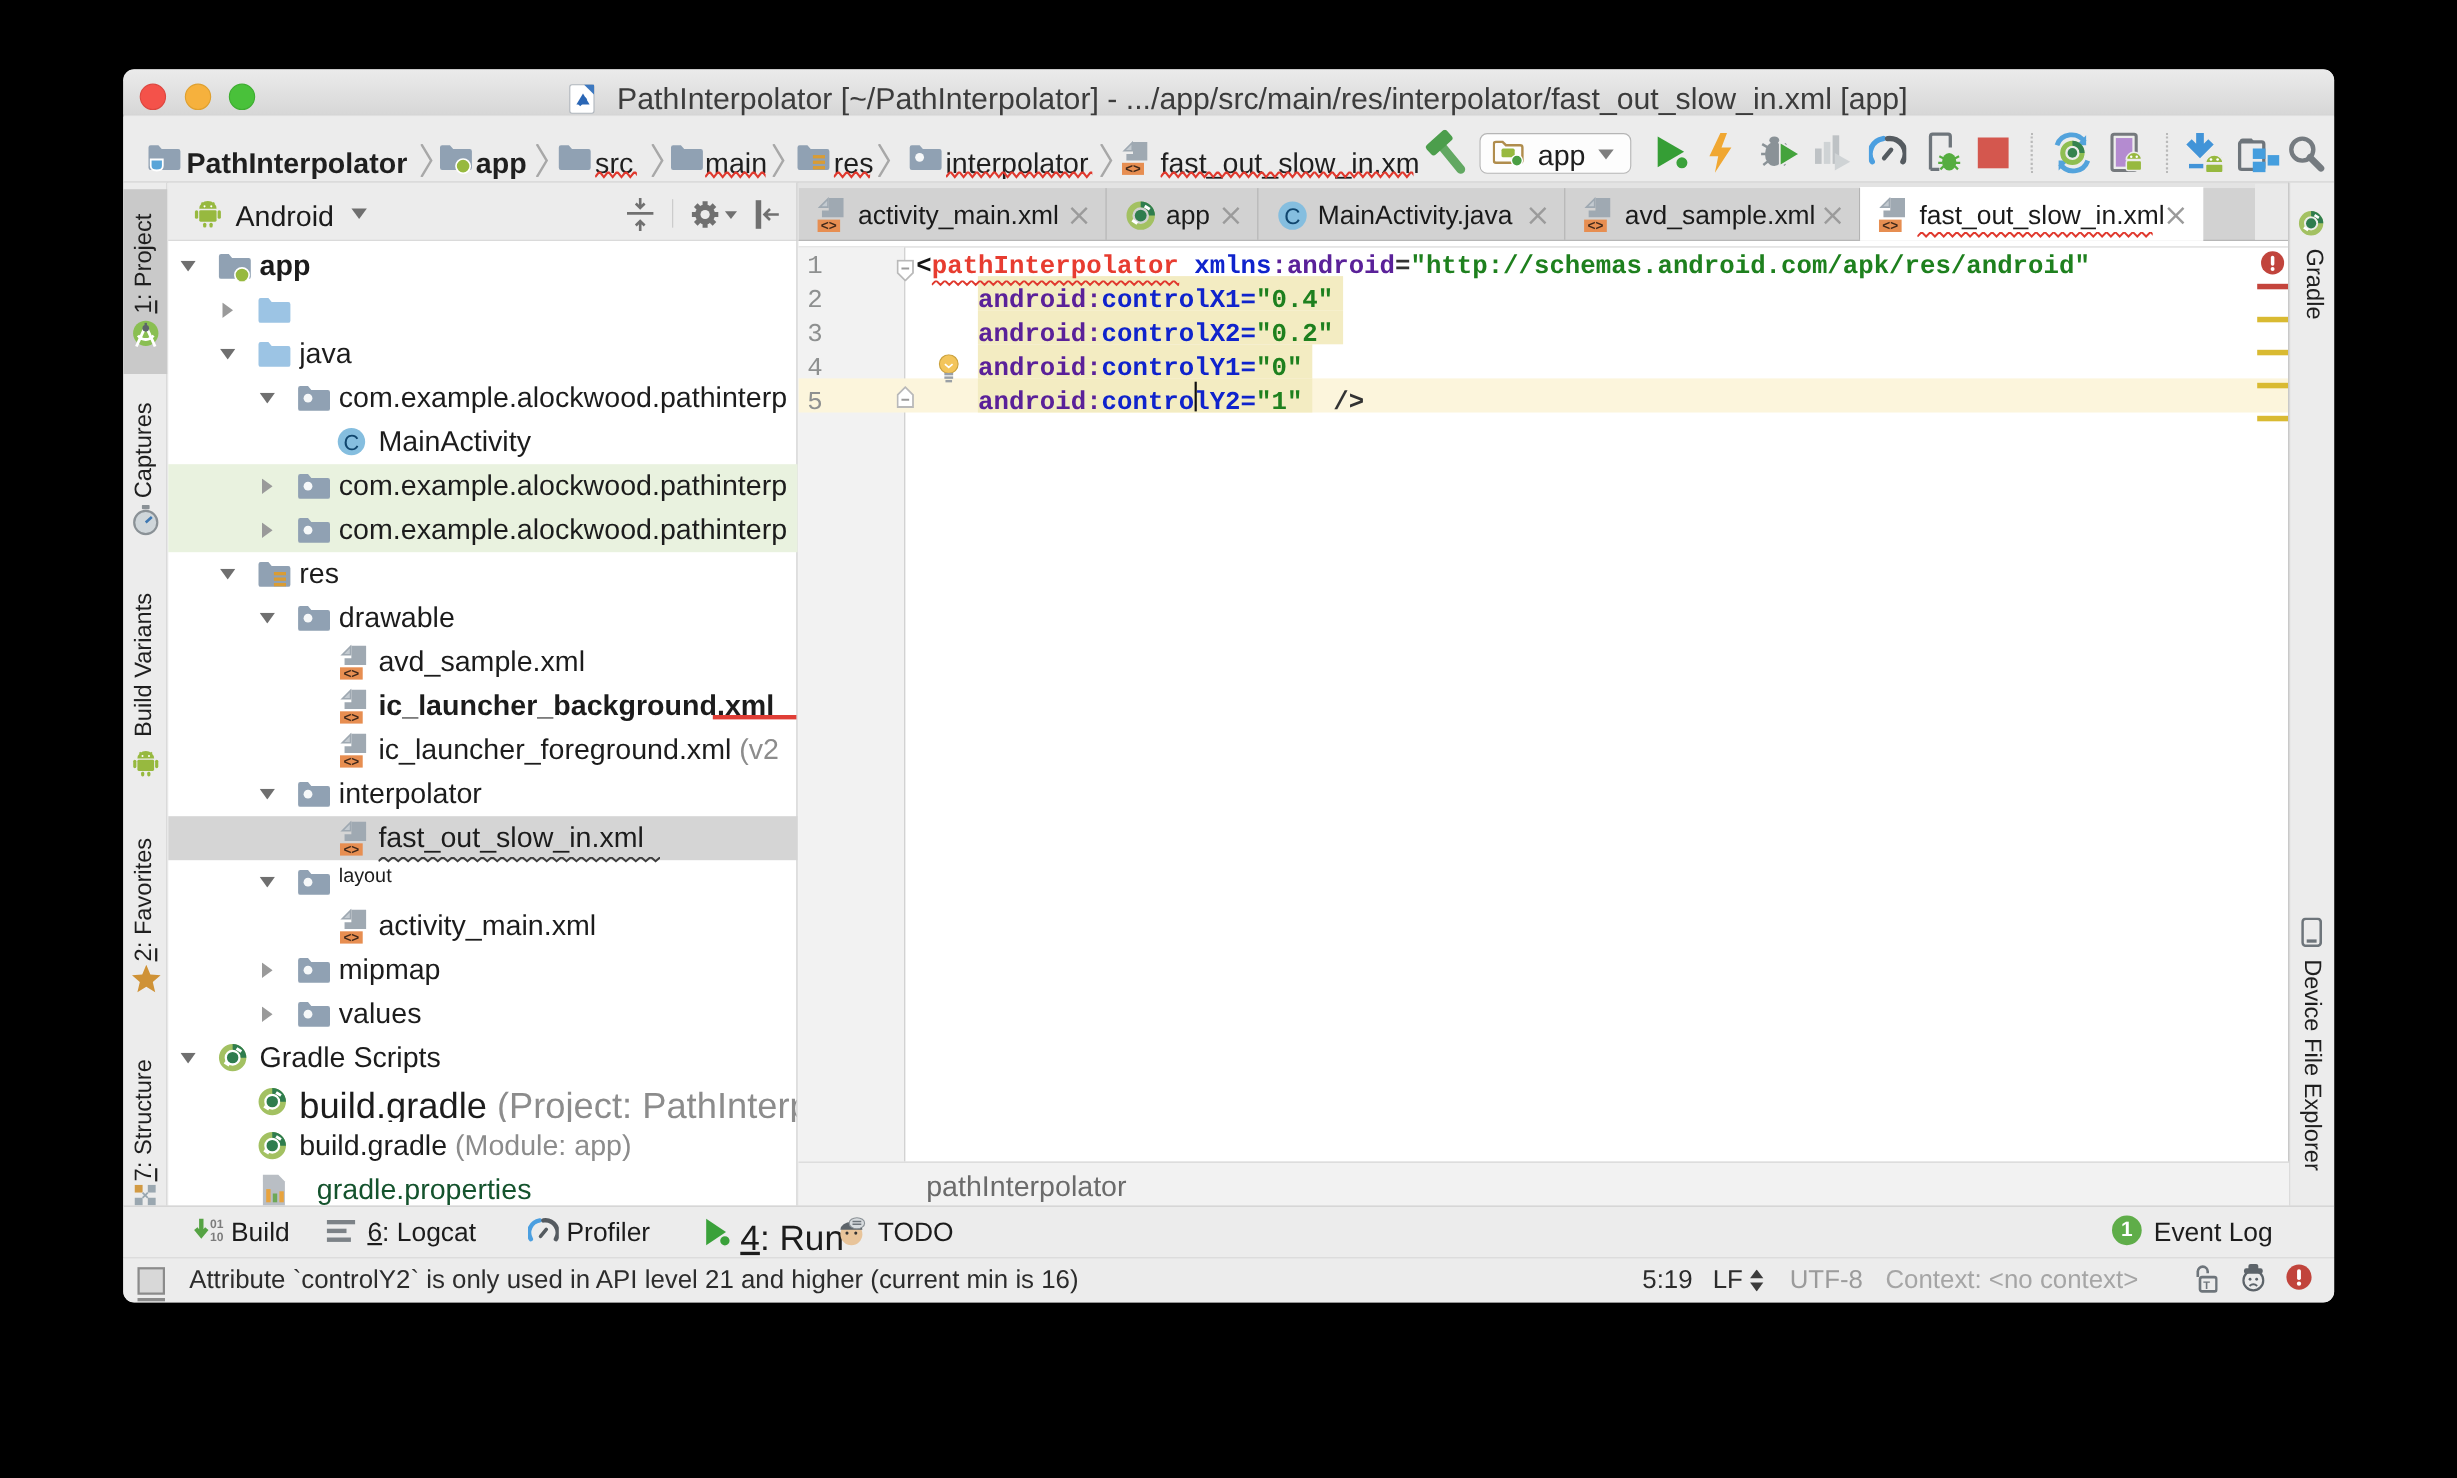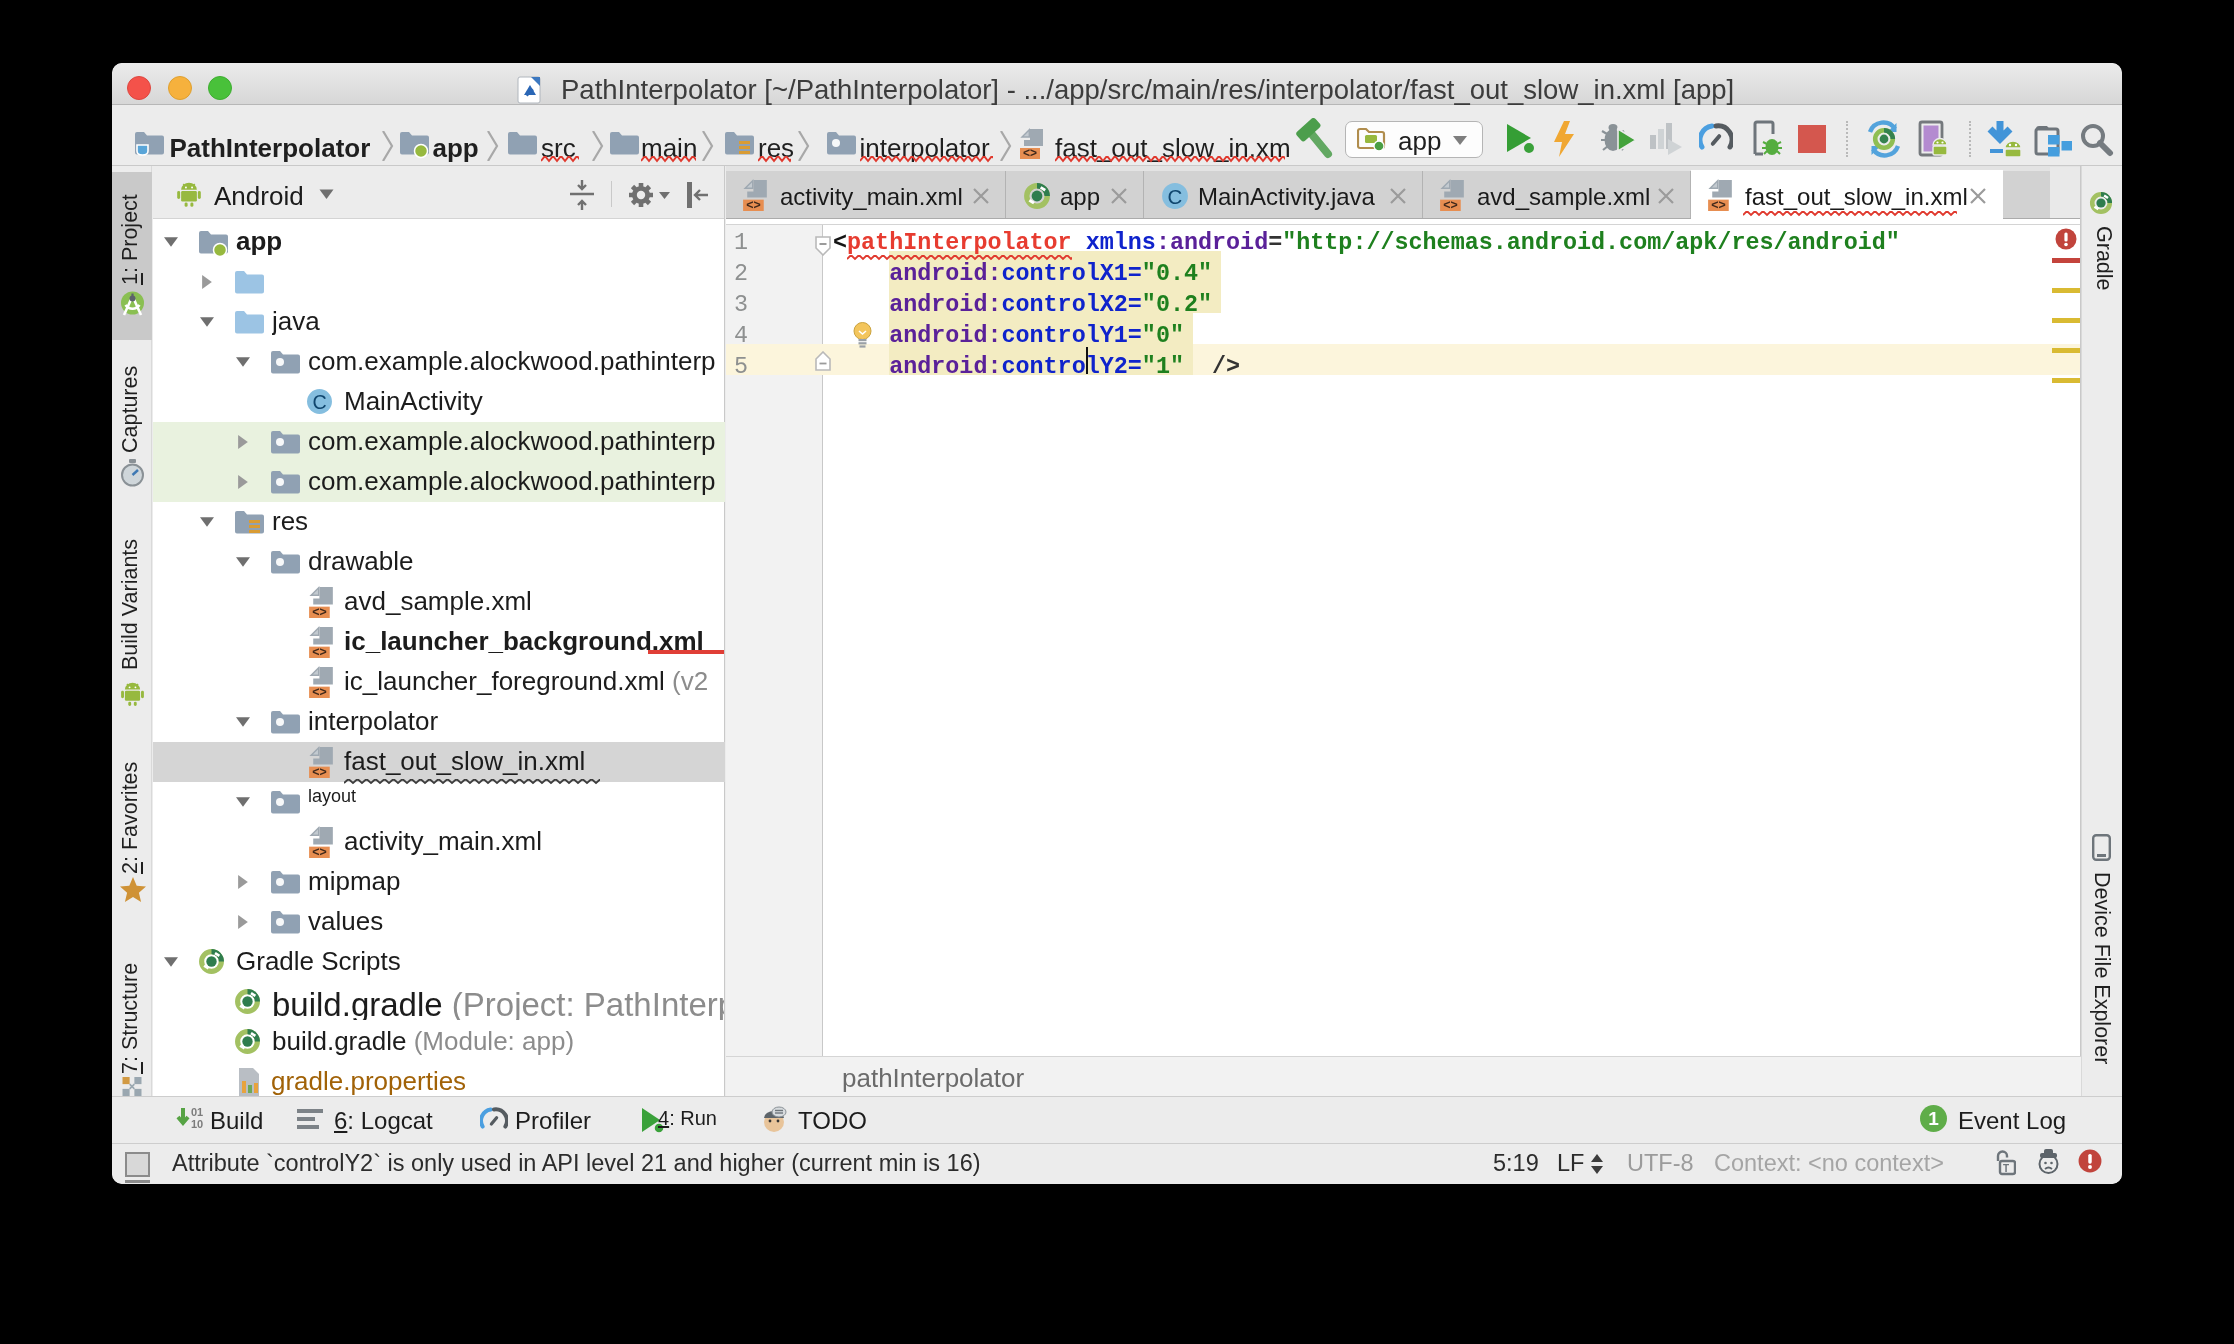--- a/index.html
+++ b/index.html
@@ -455,21 +455,21 @@
       <use href="#gradle"></use>
     </svg>
 <div class="abs" style="left:160px;top:923px;width:452px;height:34px;overflow:hidden;font-size:33px;font-weight:normal;color:#1c1c1c;white-space:nowrap">build.gradle<span style="color:#8c8c8c"> (Project: PathInterpolato</span></div>
 <svg class="abs" style="left:122px;top:965px" width="27" height="27" viewBox="0 0 26 26">
       <use href="#gradle"></use>
     </svg>
 <div class="abs" style="left:160px;top:963px;width:452px;height:34px;overflow:hidden;font-size:26px;font-weight:normal;color:#1c1c1c;white-space:nowrap">build.gradle<span style="color:#8c8c8c"> (Module: app)</span></div>
 <svg class="abs" style="left:124px;top:1004px" width="26" height="30" viewBox="0 0 26 30">
       <use href="#propfile"></use>
     </svg>
-<div class="abs" style="left:159px;top:1003px;width:452px;height:34px;overflow:hidden;font-size:26px;font-weight:normal;color:#a16207;white-space:nowrap">gradle.properties</div>
+<div class="abs" style="left:176px;top:1003px;width:452px;height:34px;overflow:hidden;font-size:26px;font-weight:normal;color:#14532d;white-space:nowrap">gradle.properties</div>
 <div class="abs" style="left:614px;top:103px;width:1355px;height:53px;background:#d2d2d2;border-bottom:1px solid #ababab"></div>
 <div class="abs" style="left:614px;top:103px;width:1355px;height:5px;background:#e3e3e3"></div>
 <div class="abs" style="left:1938px;top:104px;width:30px;height:51px;background:#e9e9e9"></div>
 <div class="abs" style="left:893px;top:108px;width:0;height:47px;border-left:1px solid #b3b3b3"></div>
 <svg class="abs" style="left:631px;top:116px" width="26" height="32" viewBox="0 0 25 31">
       <use href="#xmlfile"></use>
     </svg>
 <div class="abs" style="left:668px;top:120px;font-size:24px;color:#1a1a1a;white-space:nowrap">activity_main.xml</div>
 <svg class="abs" style="left:860px;top:124px" width="18" height="18" viewBox="0 0 18 18">
       <path d="M2 2 L16 16 M16 2 L2 16" stroke="#9b9b9b" stroke-width="2.2"></path>
@@ -576,21 +576,21 @@
 <svg class="abs" style="left:368px;top:1044px" width="28" height="26" viewBox="0 0 34 32">
  <path d="M3 24 a14 14 0 0 1 10-21" fill="none" stroke="#4b9fe0" stroke-width="5" stroke-linecap="round"></path>
  <path d="M17 3 a14 14 0 0 1 14 21" fill="none" stroke="#555b60" stroke-width="5" stroke-linecap="round"></path>
  <rect x="15" y="10" width="4" height="14" rx="2" fill="#555b60" transform="rotate(40 17 17)"></rect>
 </svg>
 <div class="abs" style="left:403px;top:1044px;font-size:24px;color:#1c1c1c">Profiler</div>
 <svg class="abs" style="left:527px;top:1044px" width="26" height="26" viewBox="0 0 26 26">
  <path d="M3 1 L21 13 L3 25 Z" fill="#3aa13a"></path>
       <circle cx="20" cy="21" r="5" fill="#3aa13a" stroke="#ececec" stroke-width="1.5"></circle>
 </svg>
-<div class="abs" style="left:546px;top:1044px;font-size:20px;color:#1c1c1c"><u>4</u>: Run</div>
+<div class="abs" style="left:561px;top:1044px;font-size:32px;color:#1c1c1c"><u>4</u>: Run</div>
 <svg class="abs" style="left:647px;top:1042px" width="30" height="30" viewBox="0 0 30 30">
  <circle cx="15" cy="17" r="10" fill="#e8c49a"></circle>
  <path d="M5 13 a10 7 0 0 1 20 0 z" fill="#5d646a"></path>
  <ellipse cx="20" cy="7" rx="7" ry="5" fill="#d7dbde" stroke="#8a9196" stroke-width="1"></ellipse>
  <line x1="16" y1="5.5" x2="24" y2="5.5" stroke="#6e757b" stroke-width="1.4"></line>
       <line x1="16" y1="8" x2="24" y2="8" stroke="#6e757b" stroke-width="1.4"></line>
  <circle cx="11" cy="16" r="1.4" fill="#333"></circle>
       <circle cx="19" cy="16" r="1.4" fill="#333"></circle>
 </svg>
 <div class="abs" style="left:686px;top:1044px;font-size:24px;color:#1c1c1c">TODO</div>

